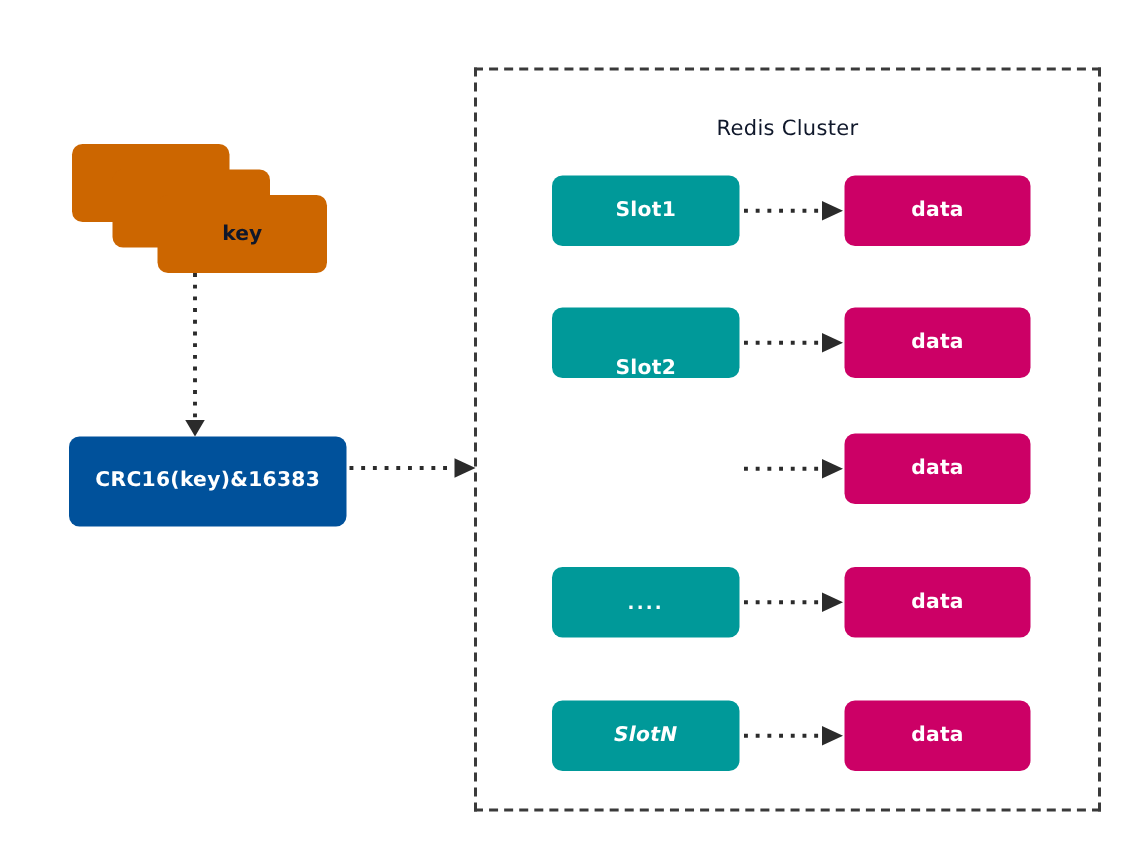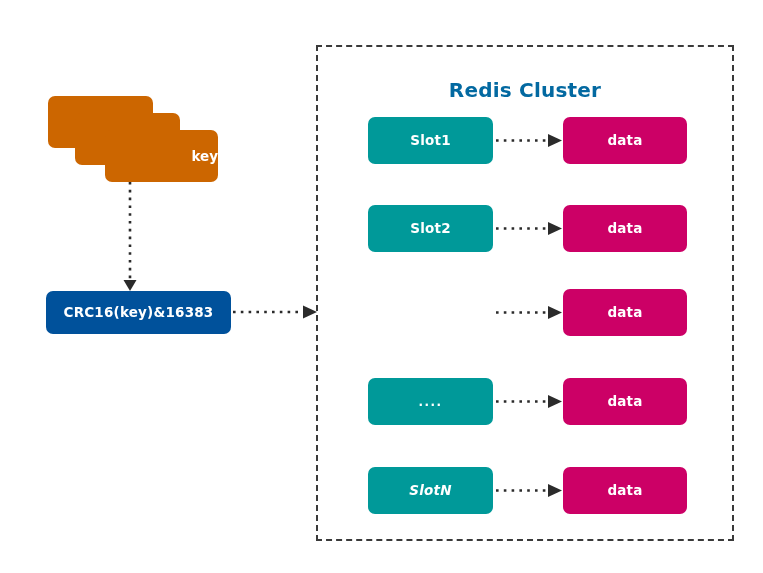--- a/index.html
+++ b/index.html
@@ -54,32 +54,32 @@
     background: #cc6600;
   }
   .key-card.k1 { left: 0px;  top: 0px;  }
   .key-card.k2 { left: 27px; top: 17px; }
   .key-card.k3 {
     left: 57px;
     top: 34px;
     width: 113px;
     display: flex;
     align-items: center;
-    justify-content: flex-end;
-    color: #ffffff;
+    justify-content: center;
+    color: #0f172a;
     font-weight: bold;
     font-size: 13.5px;
   }
 
   
   .crc-box {
     left: 46px;
     top: 291px;
     width: 185px;
-    height: 43px;
+    height: 60px;
     background: #00519b;
     border-radius: 7px;
     font-size: 13.5px;
   }
 
   
   .cluster {
     position: absolute;
     left: 316px;
     top: 45px;
@@ -88,23 +88,23 @@
     box-sizing: border-box;
     border: 2px dashed #3a3a3a;
     background: transparent;
   }
   .cluster-title {
     position: absolute;
     left: 0;
     top: 31px;
     width: 100%;
     text-align: center;
-    color: #0369a1;
-    font-weight: bold;
-    font-size: 20px;
+    color: #0f172a;
+    font-weight: normal;
+    font-size: 14px;
     letter-spacing: 0.2px;
   }
 
   
   .slot {
     left: 368px;
     width: 125px;
     height: 47px;
     background: #009999;
   }
@@ -148,21 +148,21 @@
     <span>CRC16(key)&amp;16383</span>
   </div>
 
   <div class="cluster">
     <div class="cluster-title">Redis Cluster</div>
   </div>
 
   <div class="node slot" style="top:117px;">
     <span>Slot1</span>
   </div>
-  <div class="node slot" style="top:205px;">
+  <div class="node slot" style="top:205px;align-items:flex-end;">
     <span>Slot2</span>
   </div>
   <div class="node slot dots" style="top:378px;">
     <span>....</span>
   </div>
   <div class="node slot" style="top:467px;font-style:italic;">
     <span>SlotN</span>
   </div>
 
   <div class="node data" style="top:117px;">

